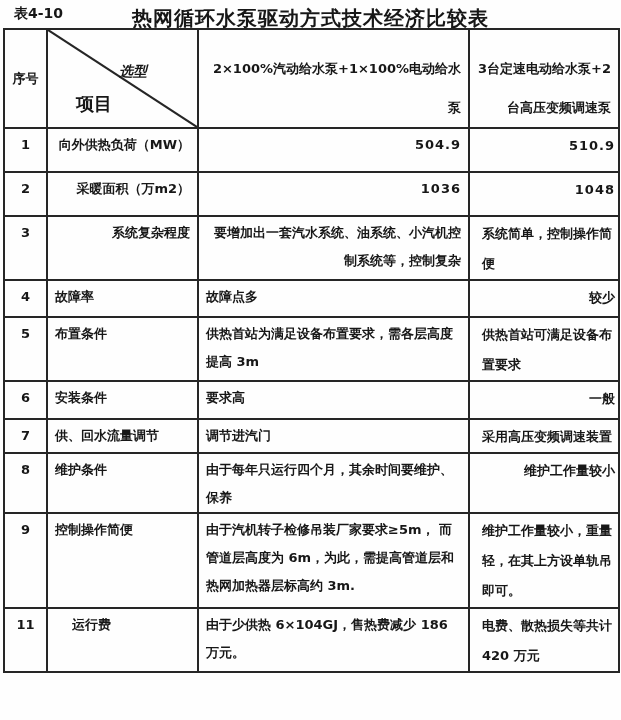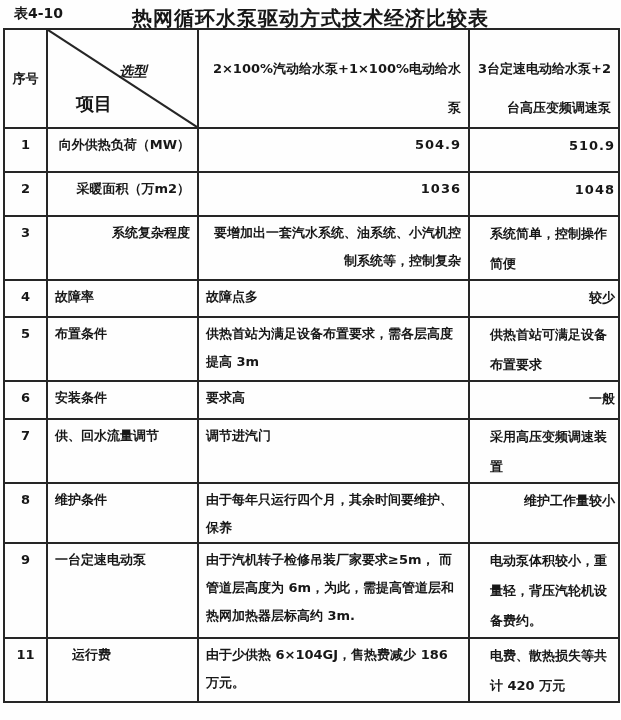--- a/index.html
+++ b/index.html
@@ -35,21 +35,21 @@
   
   tr.h67{height:67px;margin-left:12px;}tr.h44{height:44px;}tr.h64{height:64px;}tr.h37{height:37px;}
   tr.h58{height:58px;}tr.h38{height:38px;}tr.h29{height:29px;}tr.h31{height:31px;}
   tr.h95{height:95px;}tr.h126{height:126px;}tr.h62{height:62px;}
 
   td.cno{text-align:center;}
   .ac{text-align:right;}
   .indent{padding-left:24px;}
   .numv{letter-spacing:1px;margin-top:24px;}
   .lh-tight{line-height:25px;}
-  td.cb{line-height:30px;padding-left:20px;padding-right:3px;}
+  td.cb{line-height:30px;padding-left:12px;padding-right:3px;}
 
   
   th.hopt{text-align:right;padding-top:19px;line-height:39px;}
   th.hno{text-align:center;vertical-align:middle;padding:0;}
   th.diag{position:relative;padding:0;}
   th.diag svg{position:absolute;left:0;top:0;width:100%;height:100%;display:block;}
   .diag-top{position:absolute;right:50px;top:27px;font-size:14px;font-style:italic;}
   .diag-bottom{position:absolute;left:28px;bottom:9px;font-size:18px;}
 </style>
 </head>
@@ -134,23 +134,23 @@
 
     <tr class="h31">
       <td class="cno">8</td>
       <td>维护条件</td>
       <td>由于每年只运行四个月，其余时间要维护、保养</td>
       <td class="cb ac">维护工作量较小</td>
     </tr>
 
     <tr class="h95">
       <td class="cno">9</td>
-      <td>一台定速电动泵</td>
+      <td>控制操作简便</td>
       <td>由于汽机转子检修吊装厂家要求≥5m，  而管道层高度为 6m，为此，需提高管道层和热网加热器层标高约 3m.</td>
-      <td class="cb">电动泵体积较小，重量轻，背压汽轮机设备费约。</td>
+      <td class="cb">维护工作量较小，重量轻，在其上方设单轨吊即可。</td>
     </tr>
 
 
     <tr class="h62">
       <td class="cno">11</td>
       <td class="indent">运行费</td>
       <td>由于少供热 6×104GJ，售热费减少 186 万元。</td>
       <td class="cb">电费、散热损失等共计 420 万元</td>
     </tr>
   </tbody>

